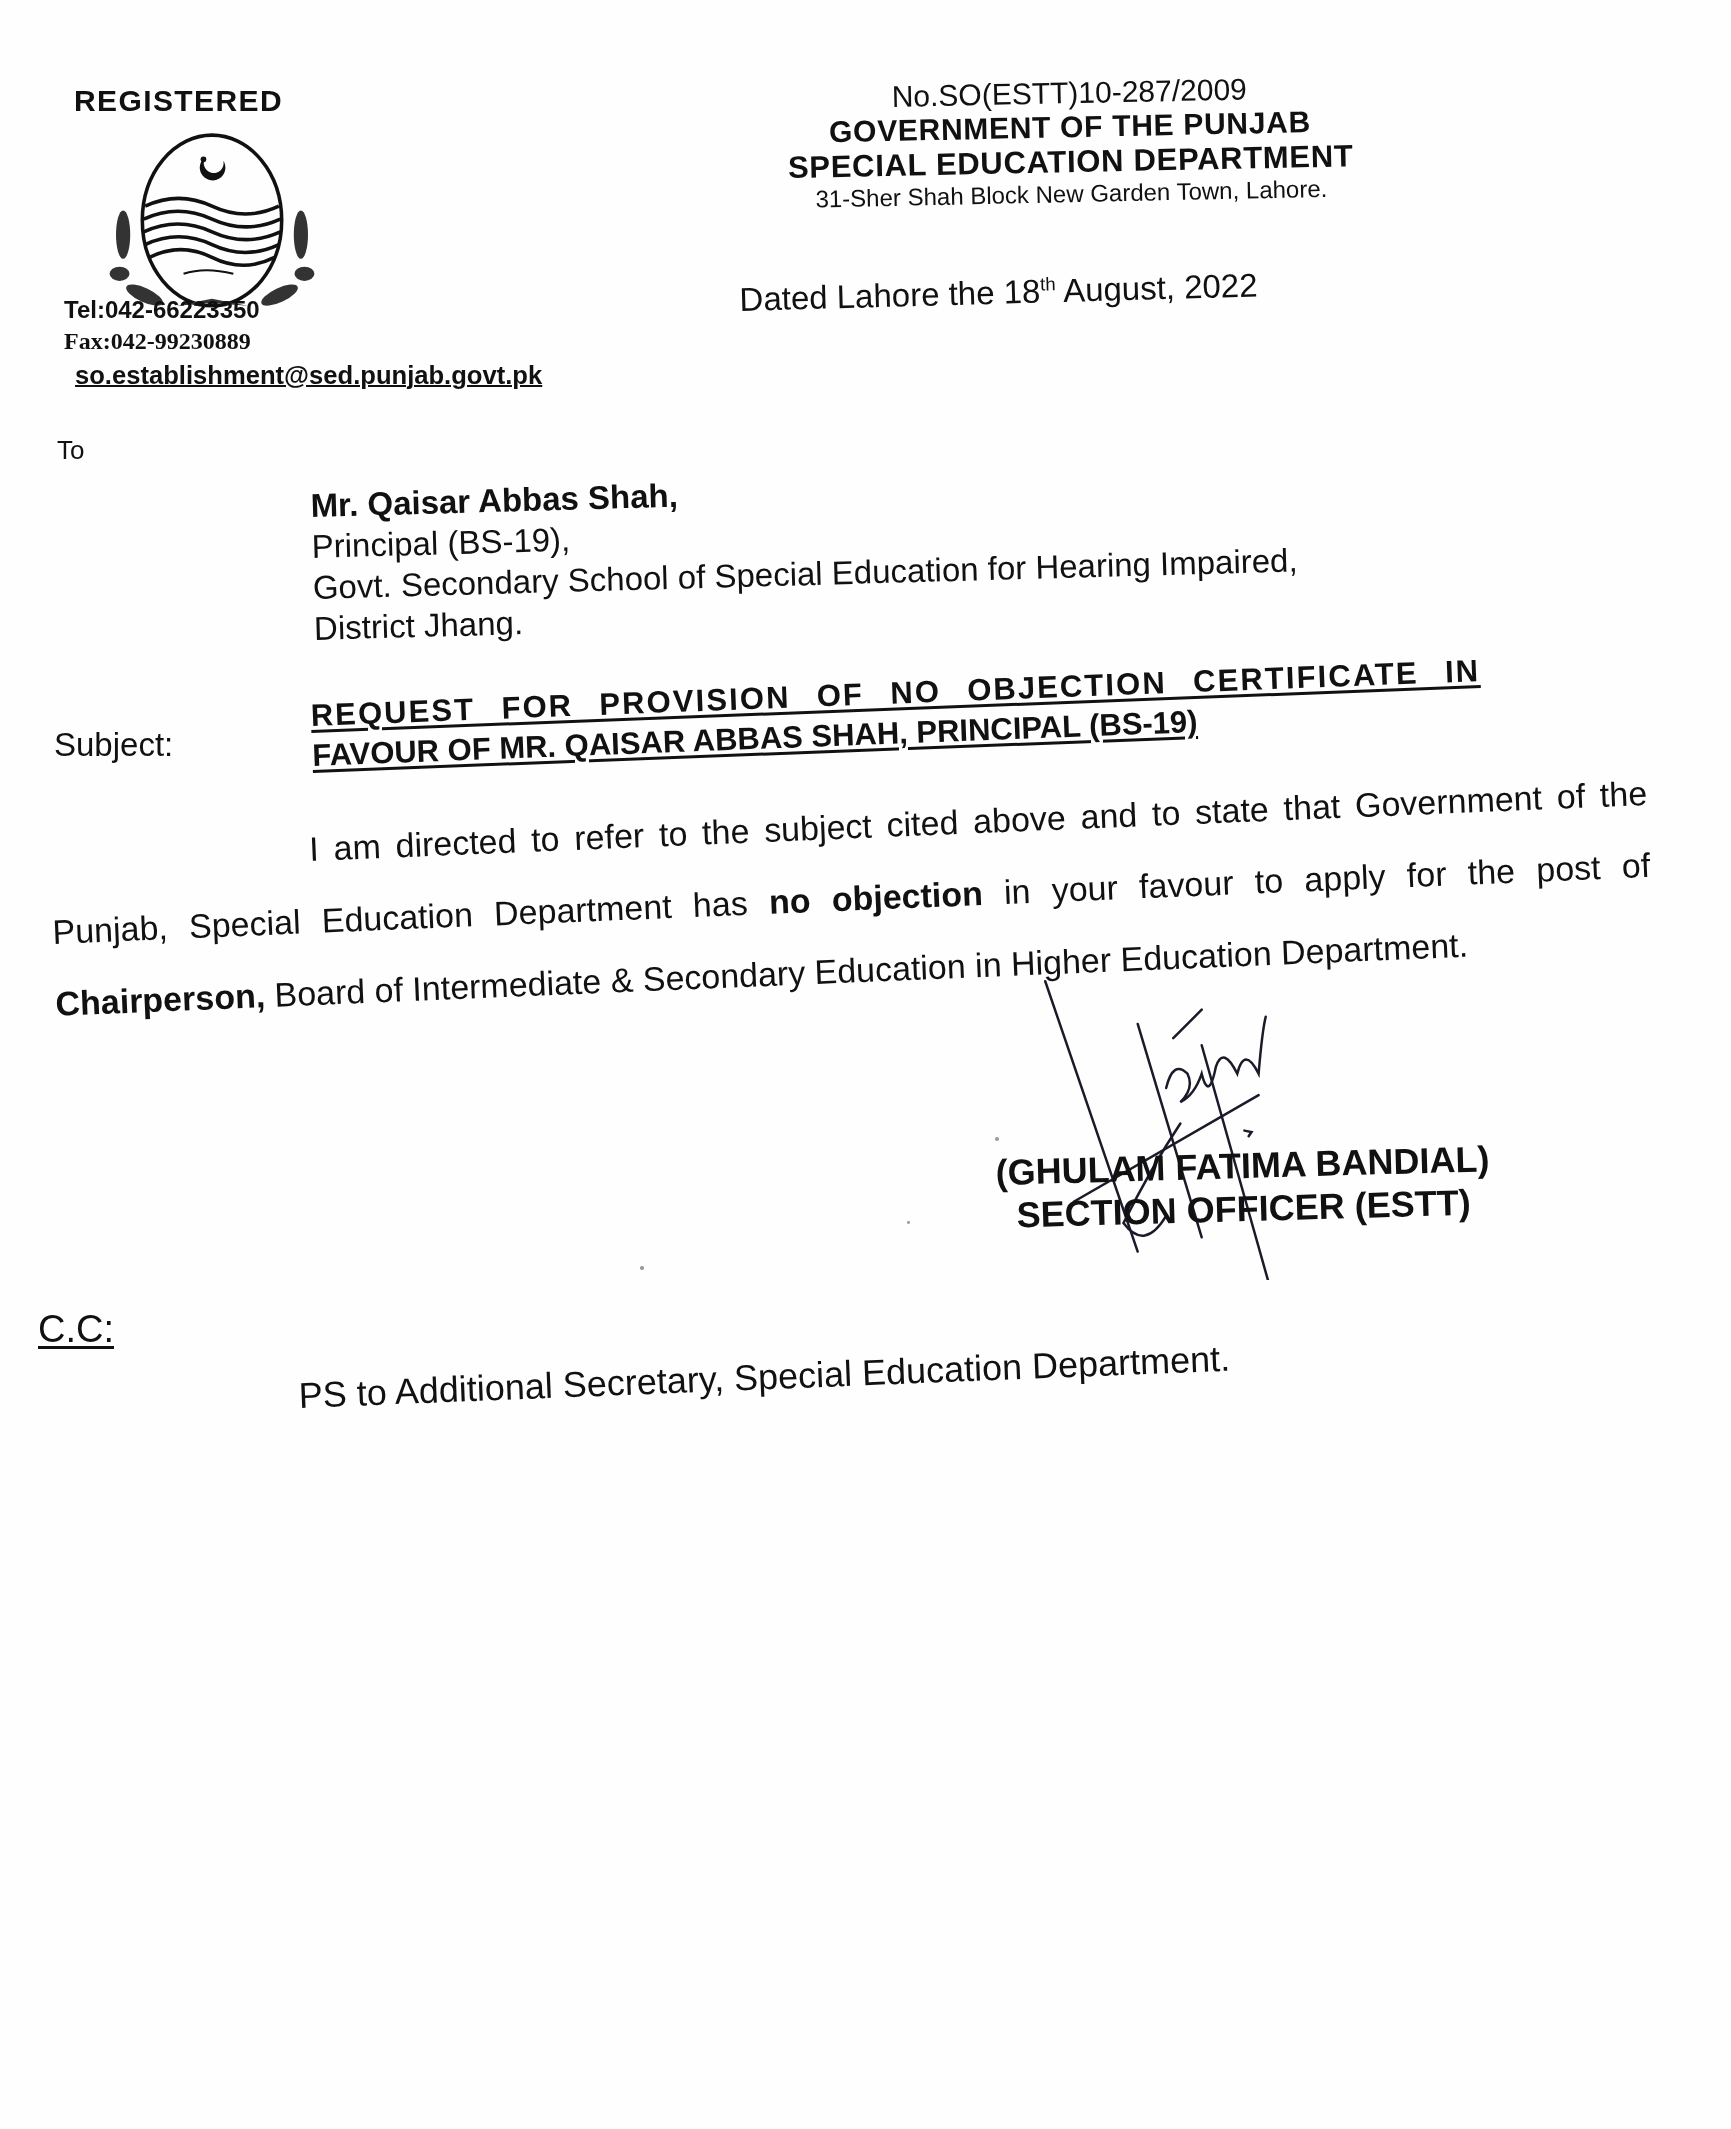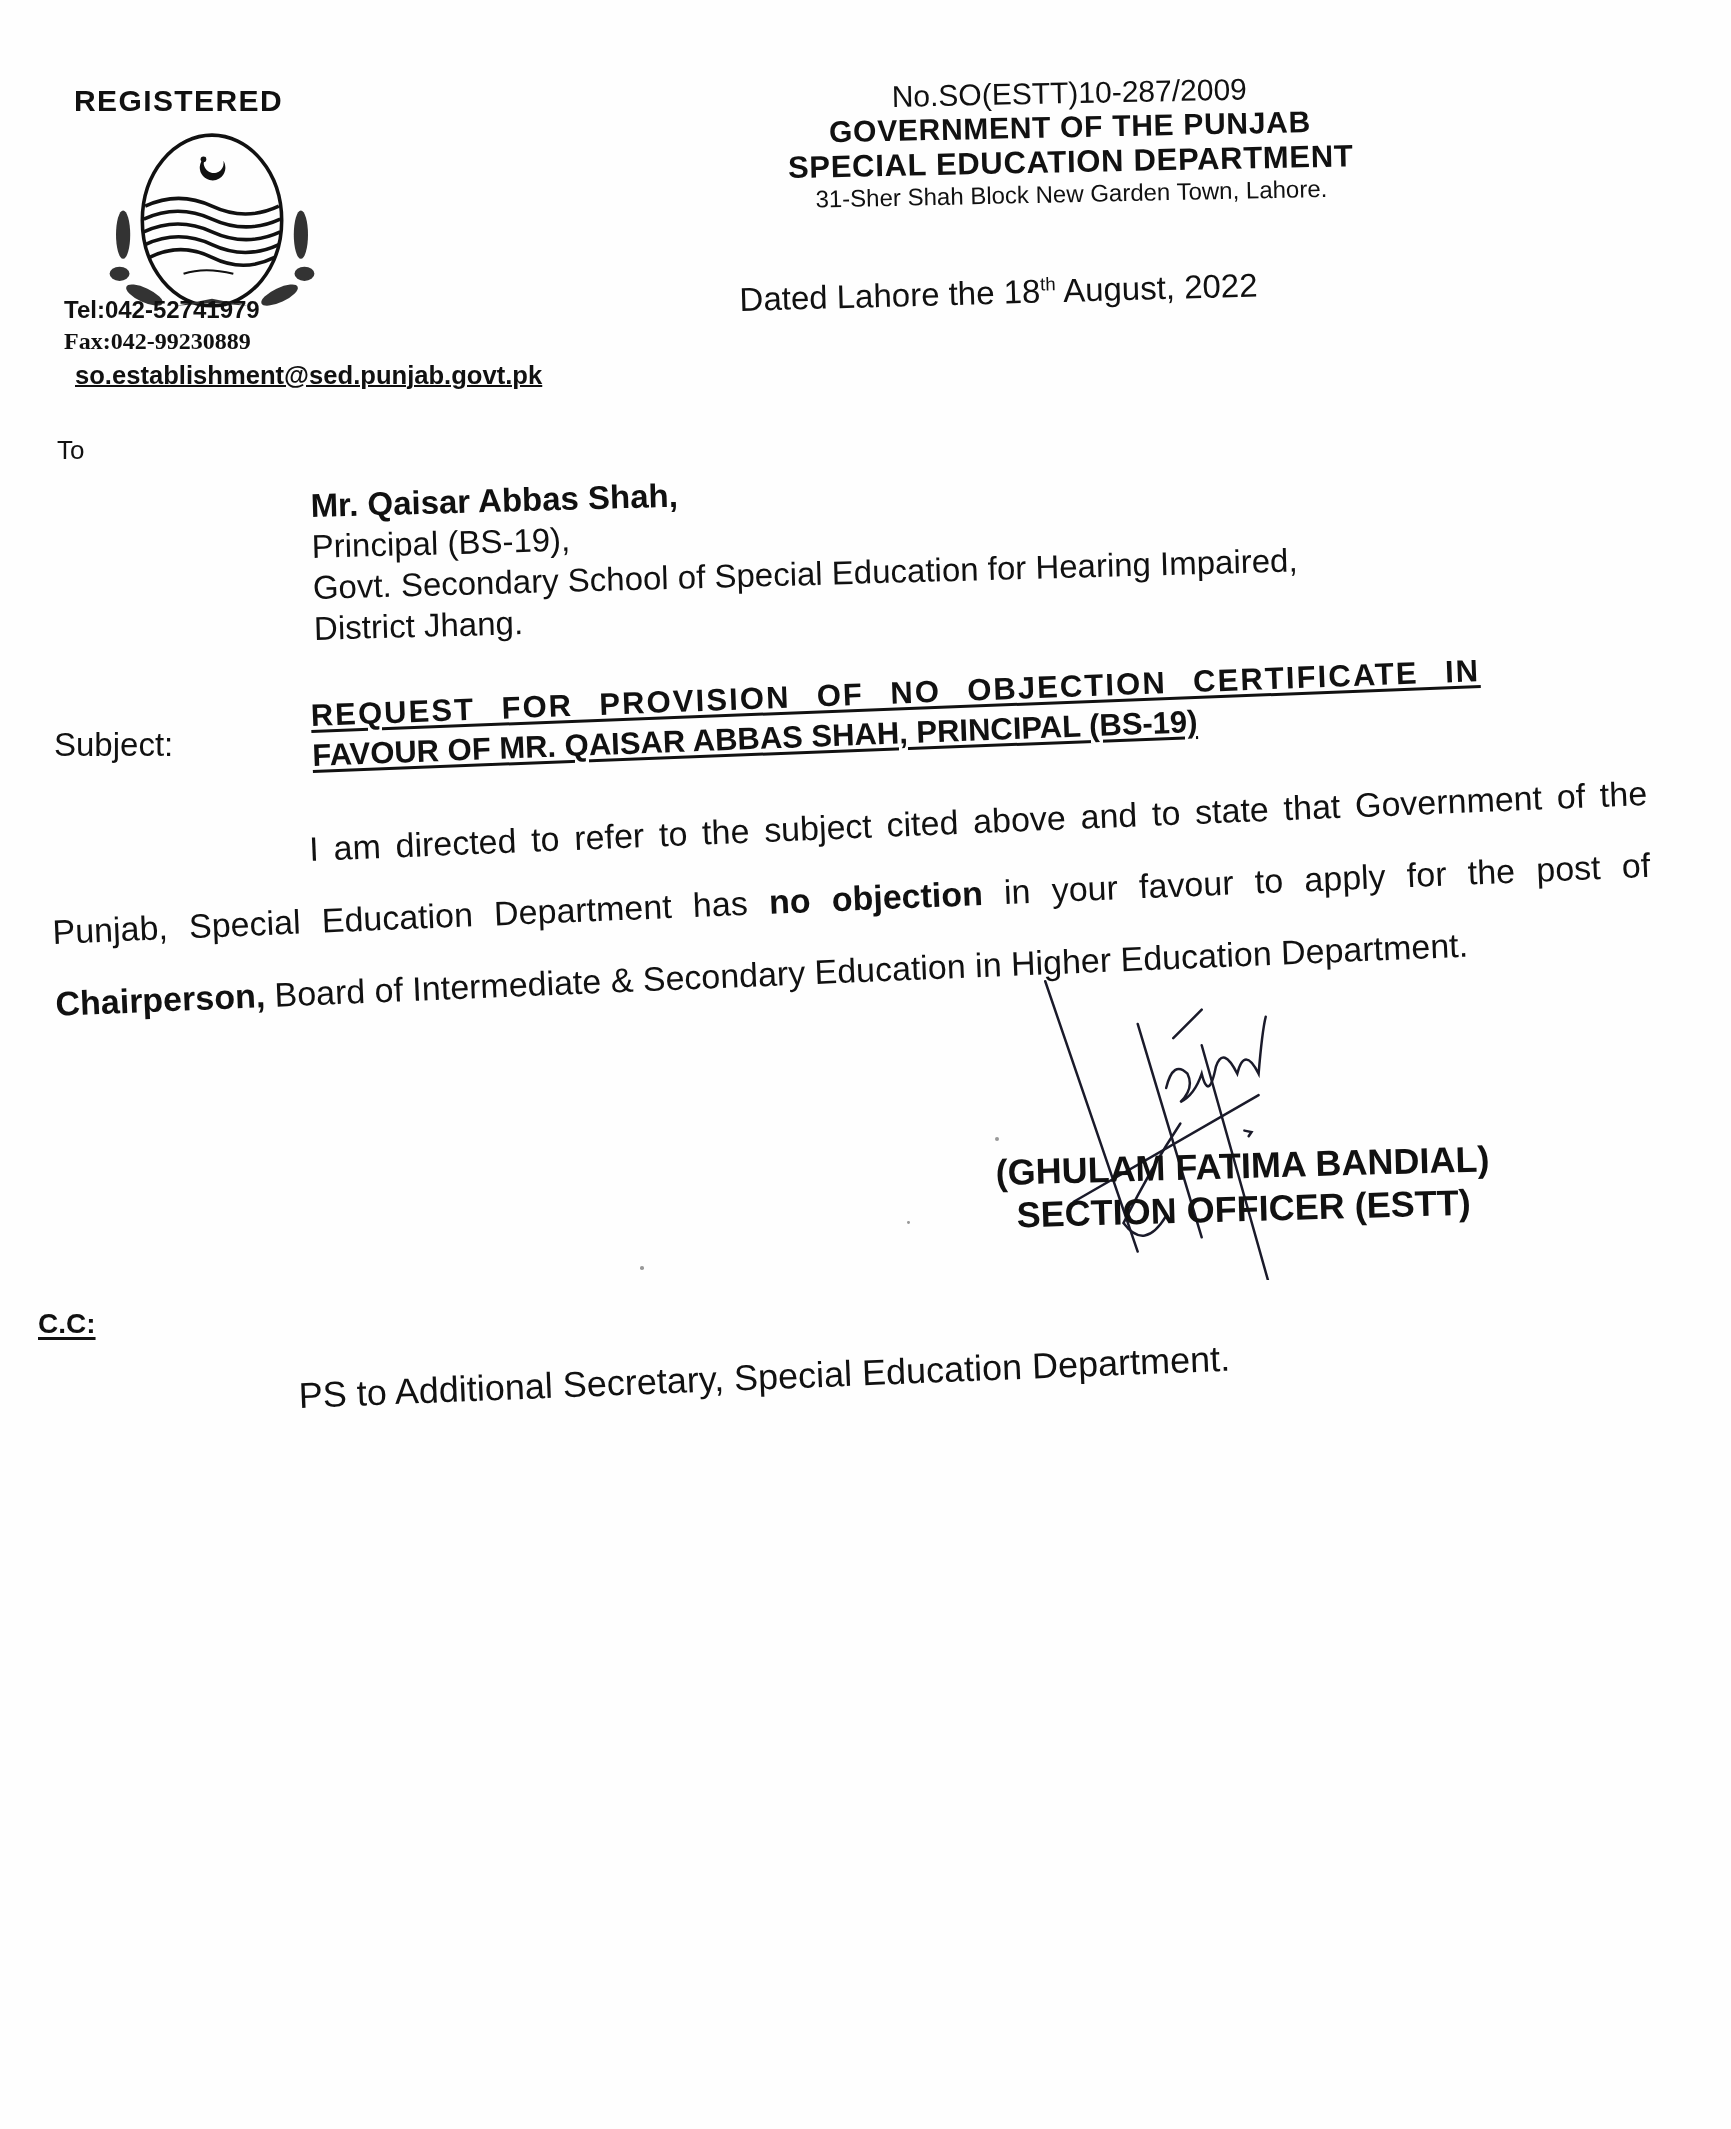--- a/index.html
+++ b/index.html
@@ -40,21 +40,21 @@
   .subject .l1 { letter-spacing: 2.1px; word-spacing: 15.6px; }
 
   .body-text { left: 48px; top: 824px; width: 1599px; font-size: 34px; line-height: 72px; transform: rotate(-2.4deg); transform-origin: left top; white-space: normal; text-align: justify; }
   .body-text .indent { display: inline-block; width: 260px; }
   .body-text b { font-weight: bold; }
 
   .signature { left: 1031px; top: 967px; width: 441px; height: 313px; }
 
   .sig-block { left: 995px; top: 1151px; text-align: center; font-size: 36px; font-weight: bold; line-height: 43px; transform: rotate(-1.6deg); transform-origin: left top; }
 
-  .cc-label { left: 38px; top: 1308px; font-size: 28px; font-weight: bold; text-decoration: underline; text-decoration-thickness: 2.8px; text-underline-offset: 4.3px; }
+  .cc-label { left: 38px; top: 1308px; font-size: 38px; font-weight: normal; text-decoration: underline; text-decoration-thickness: 2.8px; text-underline-offset: 4.3px; }
   .cc-item { left: 298px; top: 1375px; font-size: 36px; transform: rotate(-2.3deg); transform-origin: left top; }
 
   .speck { position: absolute; background: #999; border-radius: 50%; }
 </style>
 </head>
 <body>
 
 <div class="page">
 
   <div class="abs registered">REGISTERED</div>
@@ -75,21 +75,21 @@
       <ellipse cx="45" cy="150" rx="10" ry="34"></ellipse>
       <ellipse cx="295" cy="150" rx="10" ry="34"></ellipse>
       <ellipse cx="40" cy="205" rx="14" ry="10"></ellipse>
       <ellipse cx="300" cy="205" rx="14" ry="10"></ellipse>
       <ellipse cx="75" cy="235" rx="28" ry="10" transform="rotate(25 75 235)"></ellipse>
       <ellipse cx="265" cy="235" rx="28" ry="10" transform="rotate(-25 265 235)"></ellipse>
       <path d="M120 250 l50 -10 l50 10 l-50 -4z"></path>
     </g>
   </svg>
 
-  <div class="abs tel">Tel:042-52741979</div>
+  <div class="abs tel">Tel:042-66223350</div>
   <div class="abs fax">Fax:042-99230889</div>
   <div class="abs email">so.establishment@sed.punjab.govt.pk</div>
 
   <div class="abs head-block">
     <div class="ref-no">No.SO(ESTT)10-287/2009</div>
     <div class="govt">GOVERNMENT OF THE PUNJAB</div>
     <div class="dept">SPECIAL EDUCATION DEPARTMENT</div>
     <div class="addr">31-Sher Shah Block New Garden Town, Lahore.</div>
   </div>
 

